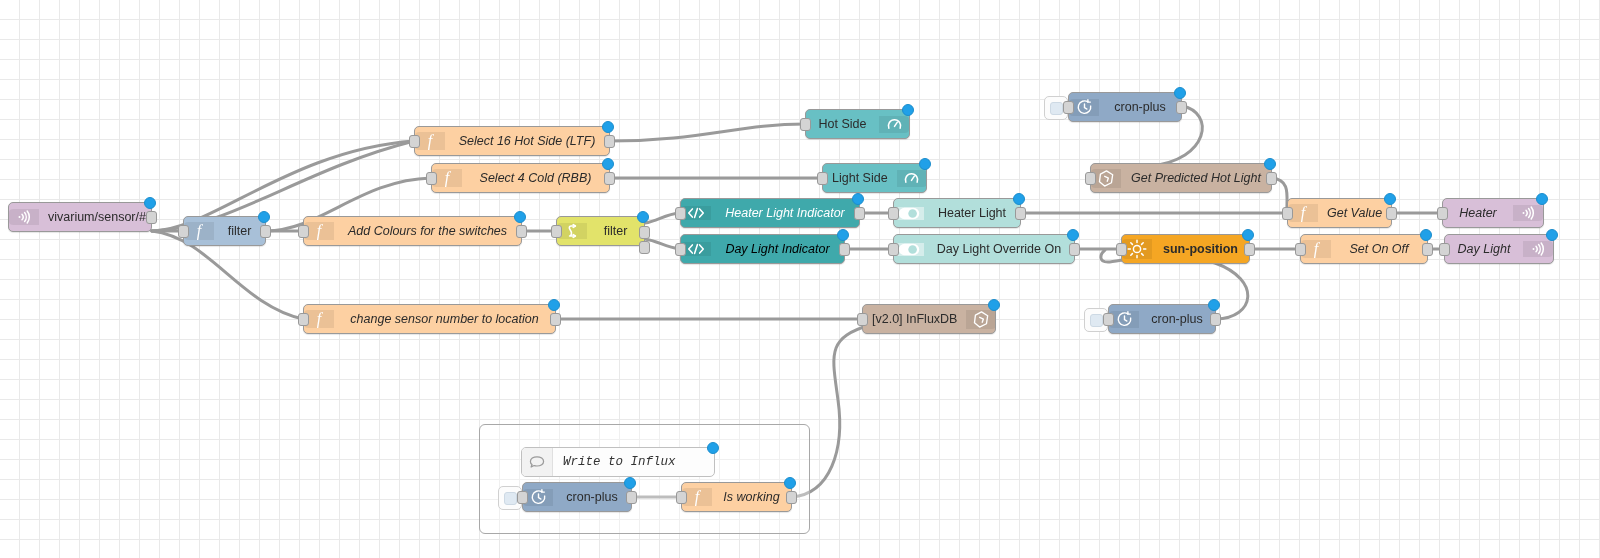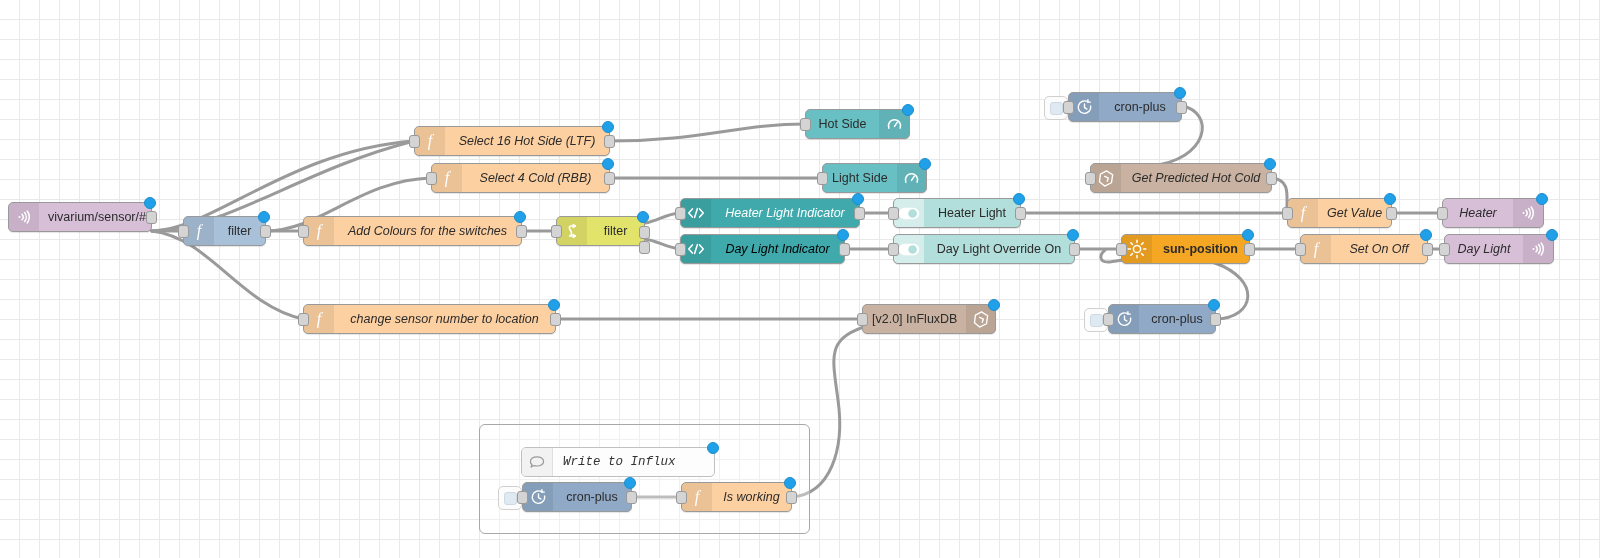--- a/index.html
+++ b/index.html
@@ -31,21 +31,21 @@
   
   .node{
     position:absolute;box-sizing:border-box;
     height:30px;border-radius:5px;
     border:1px solid #999;
     display:flex;align-items:stretch;
     overflow:visible;
     box-shadow:0 1px 1px rgba(0,0,0,0.10);
   }
   .node .nbody{
-    flex:1;display:flex;
+    flex:1;display:flex;align-items:center;
     position:relative;overflow:hidden;border-radius:4px;
   }
   .node .label{
     flex:1;font-size:12.5px;color:#2b2b2b;
     white-space:nowrap;padding:0 9px;line-height:28px;
   }
   .label.ital{font-style:italic;}
   .label.ctr{text-align:center;}
 
   
@@ -422,21 +422,21 @@
   <div class="node" style="left:1090px;top:163px;width:182px;background:#c9b2a1;">
     <div class="nbody">
       <div class="icon left">
         <svg width="19" height="19" viewBox="0 0 20 20">
             <g fill="none" stroke="#fff" stroke-width="1.4" stroke-linejoin="round">
           <path d="M10 2 L16.5 6 L15.2 14.5 L8 18 L2.6 13.5 L3.6 5.4 Z"></path>
           <path d="M7.6 7.5 L12 9.5 L10.6 13.4"></path>
         </g>
           </svg>
       </div>
-      <div class="label ctr ital">Get Predicted Hot Cold</div>
+      <div class="label ctr ital">Get Predicted Hot Light</div>
     </div>
     <span class="port in"></span>
     <span class="port out"></span>
     <span class="dot"></span>
   </div>
 
   <div class="node" style="left:1121px;top:234px;width:129px;background:#f5a623;font-weight:bold;">
     <div class="nbody">
       <div class="icon left">
         <svg width="20" height="20" viewBox="0 0 20 20">

